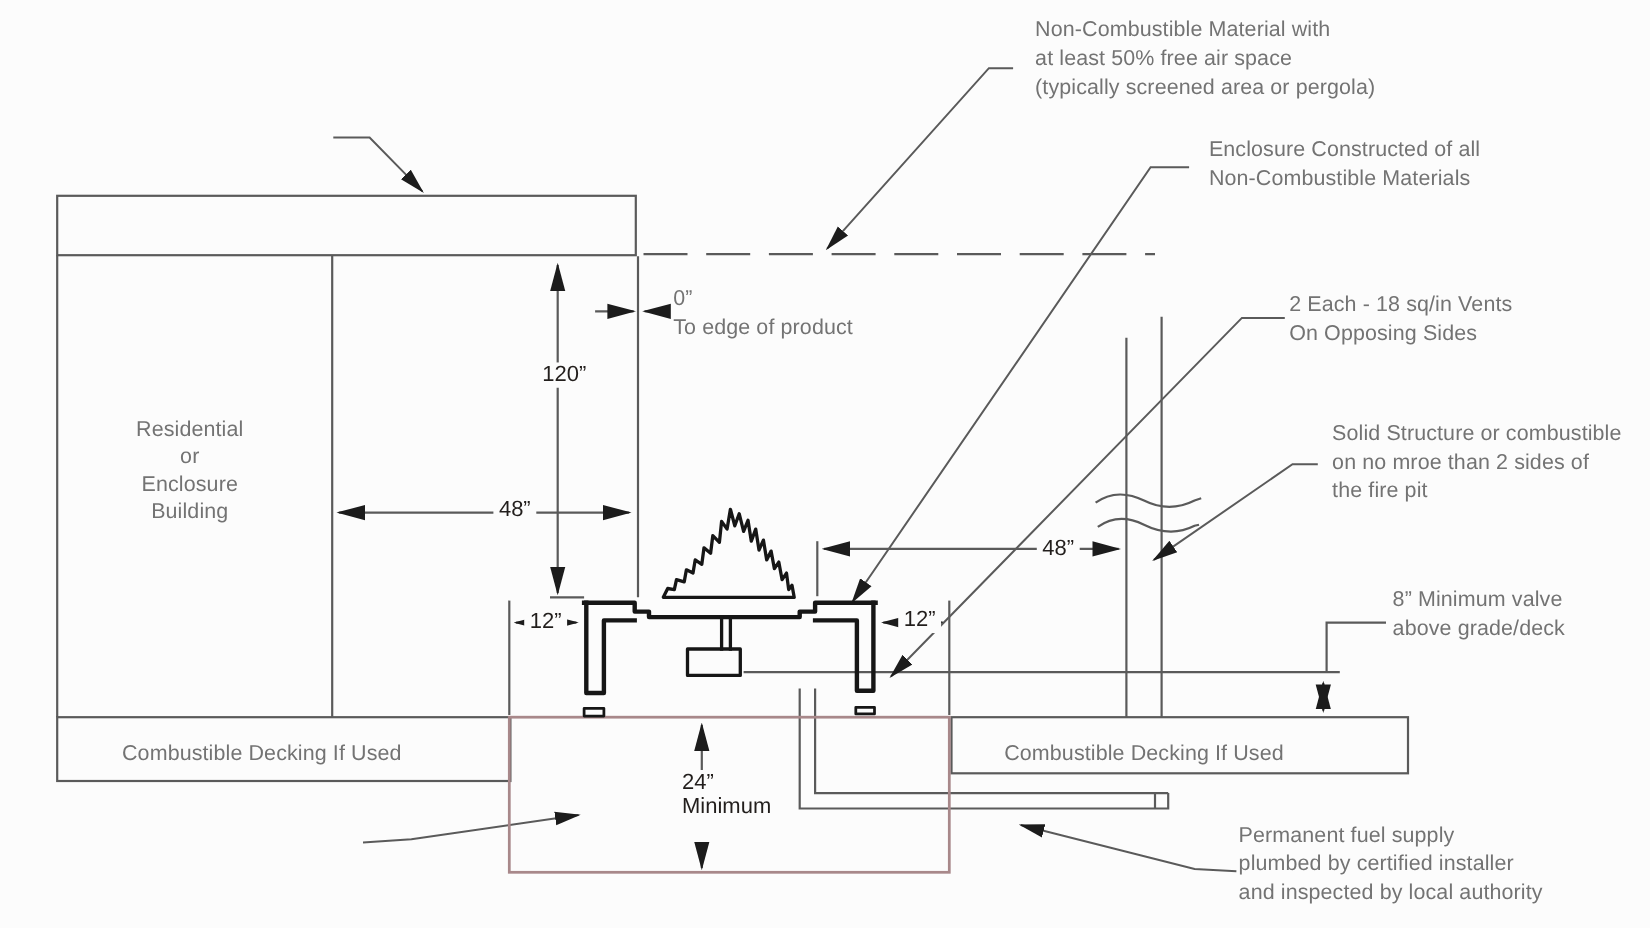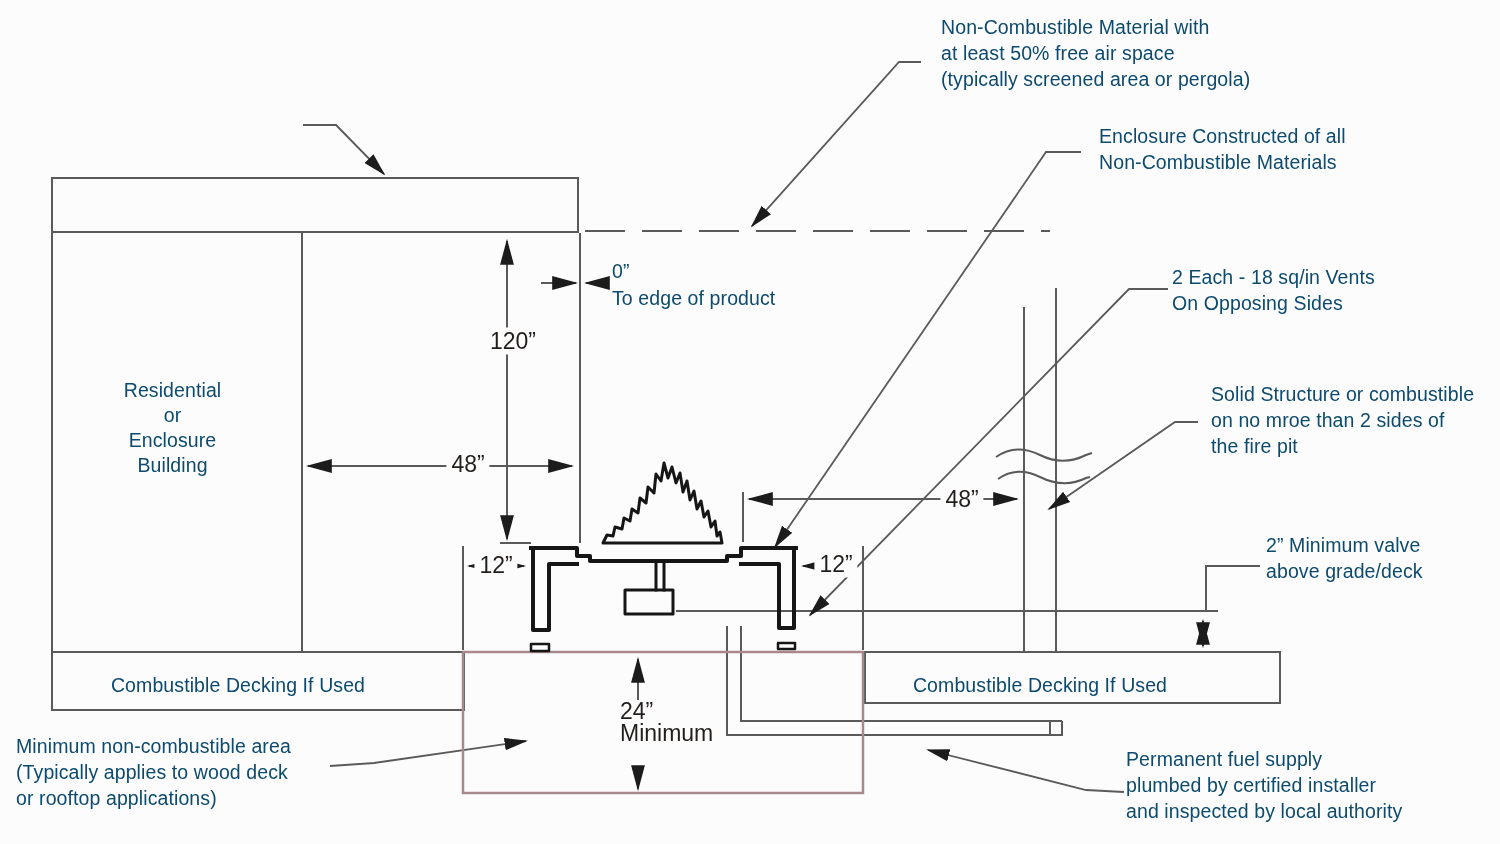--- a/index.html
+++ b/index.html
@@ -3,25 +3,25 @@
 <meta charset="utf-8">
 <style>
   html,body{margin:0;padding:0;background:#ffffff;}
   #canvas{
     position:relative;width:1500px;height:844px;background:#fcfcfc;
     font-family:"Liberation Sans","DejaVu Sans",sans-serif;color:#221e1c;overflow:hidden;
   }
   #linework{position:absolute;left:0;top:0;}
   .lbl{
     position:absolute;white-space:pre-line;font-size:19.5px;line-height:26px;
-    letter-spacing:0.1px;color:#0c4a6e;
+    letter-spacing:0.1px;color:#737373;
   }
   .center{text-align:center;}
   .dim{
-    position:absolute;transform:translate(-50%,-50%);font-size:23px;
+    position:absolute;transform:translate(-50%,-50%);font-size:20px;
     background:#fcfcfc;padding:0 5px;white-space:pre-line;color:#221e1c;
   }
   .dim24{transform:none;background:none;line-height:22px;padding:0;}
 </style>
 </head>
 <body>
 
 <div id="canvas">
 
   <svg id="linework" width="1500" height="844" viewBox="0 0 1500 844">
@@ -103,29 +103,26 @@
   <div class="lbl" style="left:941px;top:14px;">Non-Combustible Material with
 at least 50% free air space
 (typically screened area or pergola)</div>
   <div class="lbl" style="left:1099px;top:123px;">Enclosure Constructed of all
 Non-Combustible Materials</div>
   <div class="lbl" style="left:1172px;top:264px;">2 Each - 18 sq/in Vents
 On Opposing Sides</div>
   <div class="lbl" style="left:1211px;top:381px;">Solid Structure or combustible
 on no mroe than 2 sides of
 the fire pit</div>
-  <div class="lbl" style="left:1266px;top:532px;">2” Minimum valve
+  <div class="lbl" style="left:1266px;top:532px;">8” Minimum valve
 above grade/deck</div>
   <div class="lbl" style="left:612px;top:258px;line-height:27px;">0”
 To edge of product</div>
   <div class="lbl center" style="left:52px;top:672px;width:372px;">Combustible Decking If Used</div>
   <div class="lbl center" style="left:865px;top:672px;width:350px;">Combustible Decking If Used</div>
-  <div class="lbl" style="left:16px;top:733px;">Minimum non-combustible area
-(Typically applies to wood deck
- or rooftop applications)</div>
   <div class="lbl" style="left:1126px;top:746px;">Permanent fuel supply
 plumbed by certified installer
 and inspected by local authority</div>
 
   <div class="dim" style="left:513px;top:341px;">120”</div>
   <div class="dim" style="left:468px;top:464px;">48”</div>
   <div class="dim" style="left:962px;top:499px;">48”</div>
   <div class="dim" style="left:496px;top:565px;">12”</div>
   <div class="dim" style="left:836px;top:564px;">12”</div>
   <div class="dim dim24" style="left:620px;top:700px;">24”

